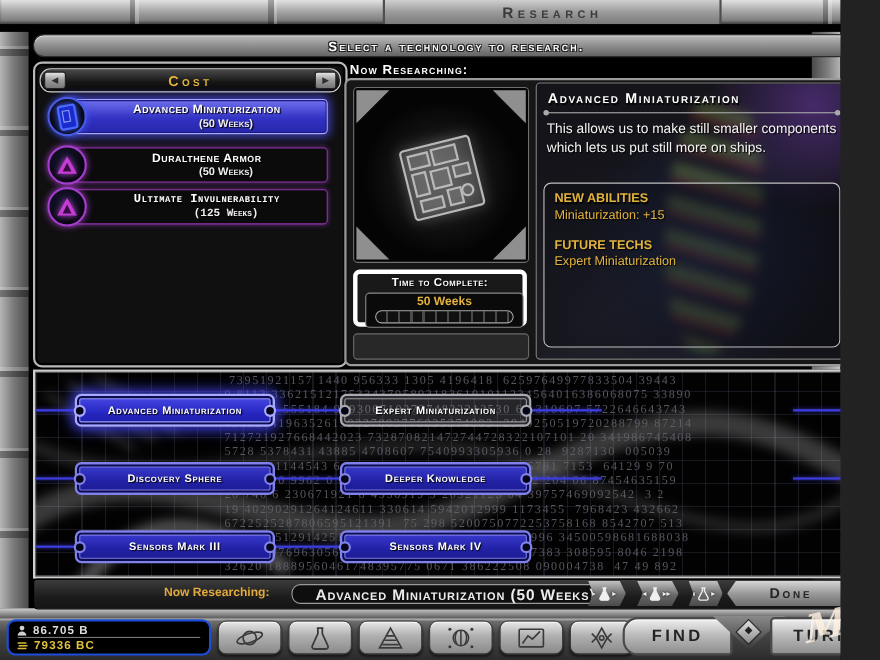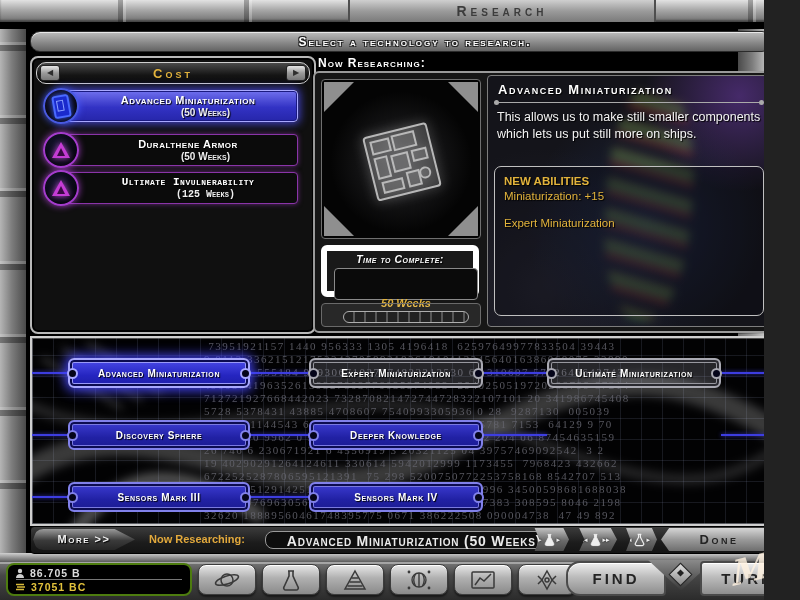--- a/index.html
+++ b/index.html
@@ -65,27 +65,27 @@
   .research-panel{position:absolute;left:313px;top:71px;width:464px;height:258px;border:2px solid #9a9a9a;
     border-radius:6px;background:#161616;}
   .img-box{position:absolute;left:6px;top:6px;width:158px;height:158px;background:#040404;border:1px solid #6f6f6f;
     border-radius:4px;overflow:hidden;}
   .img-box .glow{position:absolute;inset:0;background:radial-gradient(circle at 50% 52%,rgba(130,130,140,.28),transparent 62%);}
   .corner{position:absolute;width:0;height:0;}
   .corner.tl{left:2px;top:2px;border-top:30px solid #8f8f8f;border-right:30px solid transparent;}
   .corner.tr{right:2px;top:2px;border-top:30px solid #8f8f8f;border-left:30px solid transparent;}
   .corner.bl{left:2px;bottom:2px;border-bottom:30px solid #8f8f8f;border-right:30px solid transparent;}
   .corner.br{right:2px;bottom:2px;border-bottom:30px solid #8f8f8f;border-left:30px solid transparent;}
-  .time-box{position:absolute;left:6px;top:172px;width:158px;height:52px;border:6px solid #ffffff;border-radius:6px;
-    background:#191919;box-sizing:border-box;font-style:italic;}
+  .time-box{position:absolute;left:6px;top:172px;width:158px;height:52px;border:4px solid #ffffff;border-radius:6px;
+    background:#191919;box-sizing:border-box;}
   .time-box .tlabel{display:block;text-align:center;color:#fff;font-weight:bold;font-size:10.5px;letter-spacing:.5px;
     margin-top:2px;text-shadow:1px 1px 1px #000;}
   .time-inner{position:absolute;left:7px;top:17px;width:142px;height:30px;background:#0a0a0a;border:1px solid #8a8a8a;
     border-radius:4px;text-align:center;}
-  .time-inner .tval{color:#e2b33c;font-weight:bold;font-size:11px;line-height:15px;margin-top:27px;}
+  .time-inner .tval{color:#e2b33c;font-weight:bold;font-size:11px;line-height:15px;}
   .seg-bar{margin:0 auto;width:124px;height:10px;border:1px solid #a8a8a8;border-radius:6px;
     background:repeating-linear-gradient(90deg,#101010 0 9px,#4a4a4a 9px 11px);}
   .spare-box{position:absolute;left:6px;top:230px;width:158px;height:22px;border:1px solid #6a6a6a;border-radius:4px;
     background:rgba(255,255,255,.08);}
   .detail{position:absolute;left:172px;top:2px;width:286px;height:250px;border:1px solid #7d7d7d;border-radius:4px;
     background:#14141a;overflow:hidden;}
   .detail .bg1{position:absolute;inset:0;
     background:radial-gradient(circle at 88% 8%,rgba(110,60,170,.55),transparent 28%),
                radial-gradient(circle at 55% 60%,rgba(40,70,140,.30),transparent 55%),
                radial-gradient(circle at 20% 85%,rgba(60,60,80,.35),transparent 45%);}
@@ -143,21 +143,21 @@
   .ffield span{color:#ececec;font-weight:bold;font-size:14px;letter-spacing:.8px;line-height:16px;}
   .navbtn{position:absolute;top:1px;height:23px;background:linear-gradient(#c2c2c2,#6a6a6a 55%,#4a4a4a);
     clip-path:polygon(14% 0,86% 0,100% 50%,86% 100%,14% 100%,26% 50%);
     display:flex;align-items:center;justify-content:center;gap:1px;}
   .navbtn .arr{color:#f2f2f2;font-size:7px;text-shadow:0 0 2px #000;}
   .done-btn{position:absolute;left:630px;top:1px;width:116px;height:23px;
     background:linear-gradient(#d6d6d6,#9a9a9a 50%,#6e6e6e);
     clip-path:polygon(7% 0,100% 0,100% 100%,7% 100%,0 50%);border-radius:0 10px 10px 0;
     color:#242424;font-weight:bold;font-size:13px;letter-spacing:2.5px;text-align:center;line-height:23px;}
   
-  .currency{position:absolute;left:6px;top:563px;width:186px;height:33px;background:#000;border:2px solid #4d7c0f;
+  .currency{position:absolute;left:6px;top:563px;width:186px;height:33px;background:#000;border:2px solid #1d4ed8;
     border-radius:8px;box-sizing:border-box;padding:1px 7px;}
   .currency .crow{display:flex;align-items:center;gap:5px;height:13px;}
   .currency .sep{height:1px;background:#777;margin:0 1px;}
   .currency .pop{color:#dcdcdc;font-weight:bold;font-size:10.5px;letter-spacing:1px;}
   .currency .cred{color:#e2c23c;font-weight:bold;font-size:10.5px;letter-spacing:1px;}
   .toolbtn{position:absolute;top:564px;width:56px;height:29px;border-radius:8px;
     background:linear-gradient(#e8e8e8,#b0b0b0 45%,#8a8a8a);border:1px solid #3c3c3c;
     box-shadow:inset 0 1px 0 #fff,0 2px 2px rgba(0,0,0,.5);display:flex;align-items:center;justify-content:center;}
   .bigbtn{position:absolute;top:561px;height:31px;background:linear-gradient(#efefef,#bcbcbc 45%,#8e8e8e);
     border:2px solid #4a4a4a;color:#242424;font-weight:bold;font-size:15px;letter-spacing:3px;
@@ -267,20 +267,21 @@
     <div class="detail">
       <div class="bg1"></div>
       <div class="dna"></div>
       <div class="dtitle sc">Advanced Miniaturization</div>
       <div class="divider"></div>
       <div class="ddesc">This allows us to make still smaller components which lets us put still more on ships.</div>
       <div class="abil-box">
         <div class="bold">NEW ABILITIES</div>
         <div>Miniaturization: +15</div>
         <div class="gap"></div>
+        <div class="bold">FUTURE TECHS</div>
         <div>Expert Miniaturization</div>
       </div>
     </div>
   </div>
 
   <div class="tree">
     <div class="grid"></div>
     <svg class="swirls" width="748" height="186" viewBox="0 0 748 186">
       <defs>
           <filter id="b">
@@ -322,41 +323,37 @@
 
     <div class="tline" style="left:0;top:158px;width:36px;"></div>
     <div class="tline" style="left:218px;top:158px;width:59px;"></div>
 
     <div class="node sel" style="left:36px;top:20px;width:182px;">
       <span class="nlabel sc">Advanced Miniaturization</span>
       </div>
     <div class="node locked" style="left:277px;top:20px;width:174px;">
       <span class="nlabel sc">Expert Miniaturization</span>
       </div>
-    <div class="node locked" style="left:515px;top:20px;width:174px;">
-      <span class="nlabel sc">Ultimate Miniaturization</span>
-      </div>
 
     <div class="node avail" style="left:36px;top:82px;width:182px;">
       <span class="nlabel sc">Discovery Sphere</span>
       </div>
     <div class="node avail" style="left:277px;top:82px;width:174px;">
       <span class="nlabel sc">Deeper Knowledge</span>
       </div>
 
     <div class="node avail" style="left:36px;top:144px;width:182px;">
       <span class="nlabel sc">Sensors Mark III</span>
       </div>
     <div class="node avail" style="left:277px;top:144px;width:174px;">
       <span class="nlabel sc">Sensors Mark IV</span>
       </div>
   </div>
 
   <div class="footer">
-    <div class="more-btn sc">More &gt;&gt;</div>
     <div class="fnow">Now Researching:</div>
     <div class="ffield">
       <span class="sc">Advanced Miniaturization (50 Weeks)</span>
     </div>
     <div class="navbtn" style="left:498px;width:40px;">
       <span class="arr">▸</span>
       <svg width="13" height="14" viewBox="0 0 14 14">
         <path d="M5 1h4M6 1v3L2.4 11a1.6 1.6 0 0 0 1.5 2h6.2a1.6 1.6 0 0 0 1.5-2L8 4V1" fill="#efefef" stroke="#efefef" stroke-width="1"></path>
         </svg>
       <span class="arr">▸</span>
@@ -386,21 +383,21 @@
         </svg>
       <span class="pop">86.705 B</span>
     </div>
     <div class="sep"></div>
     <div class="crow">
       <svg width="11" height="10" viewBox="0 0 11 10">
         <g fill="none" stroke="#d8b93a" stroke-width="1.4">
             <path d="M1 2.5h8M2 5h8M1 7.5h8"></path>
           </g>
         </svg>
-      <span class="cred">37051 BC</span>
+      <span class="cred">79336 BC</span>
     </div>
   </div>
 
   <div class="toolbtn" style="left:198px;">
     <svg width="26" height="22" viewBox="0 0 26 22">
       <g fill="none" stroke="#3a3a3a" stroke-width="1.5">
         <circle cx="13" cy="11" r="6"></circle>
           <ellipse cx="13" cy="11" rx="12" ry="4" transform="rotate(-18 13 11)"></ellipse>
         </g>
       </svg>

